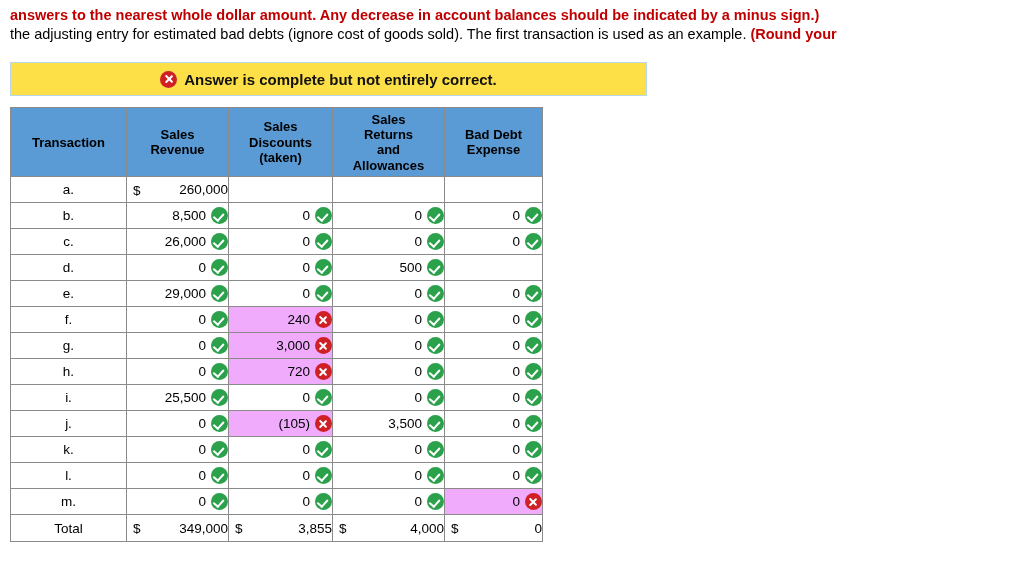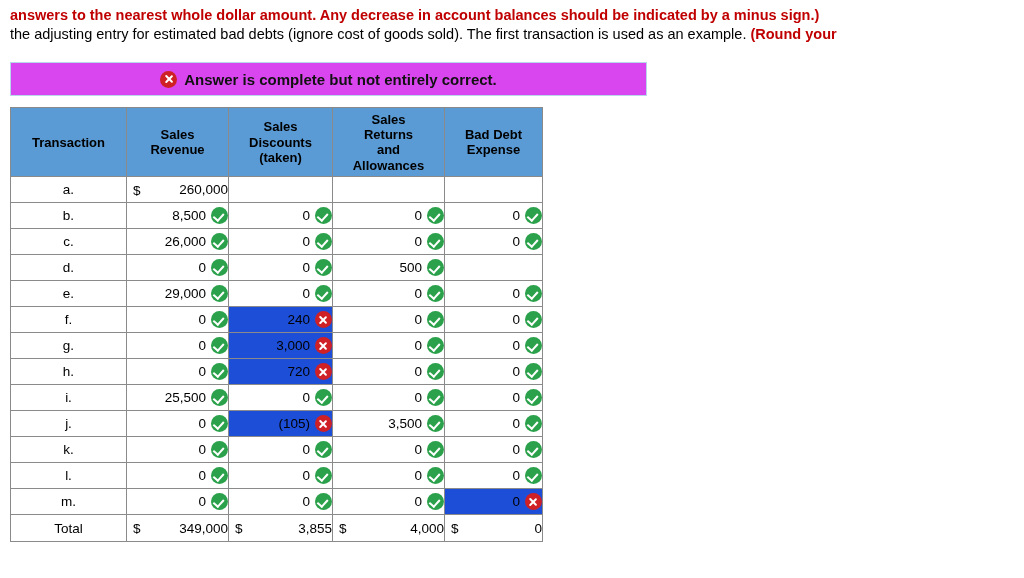--- a/index.html
+++ b/index.html
@@ -26,21 +26,21 @@
     white-space: nowrap;
   }
   .bold { font-weight: bold; }
   .red { color: #c00000; font-weight: bold; }
 
   .banner-wrap {
     margin: 18px 0 0 10px;
     width: 637px;
   }
   .banner {
-    background: #d946ef;
+    background: #fde047;
     border: 1px solid #b9d7ea;
     height: 32px;
     display: flex;
     align-items: center;
     justify-content: center;
     font-weight: bold;
     font-size: 15px;
     color: #111;
   }
   .banner .x-badge { margin-right: 7px; }
@@ -126,21 +126,21 @@
     position: absolute;
     left: 6px;
     top: 50%;
     transform: translateY(-50%);
     font-size: 13.5px;
   }
   .cell .val {
     font-size: 13.5px;
     white-space: nowrap;
   }
-  .cell.wrong { background: #1d4ed8; }
+  .cell.wrong { background: #f0abfc; }
 
   tfoot td {
     height: 26px;
     border-top: 1px solid #8a8a8a;
   }
   tfoot .total-label {
     text-align: center;
     font-size: 13.5px;
   }
   tfoot .cell .inner { justify-content: flex-end; align-items: flex-end; }

